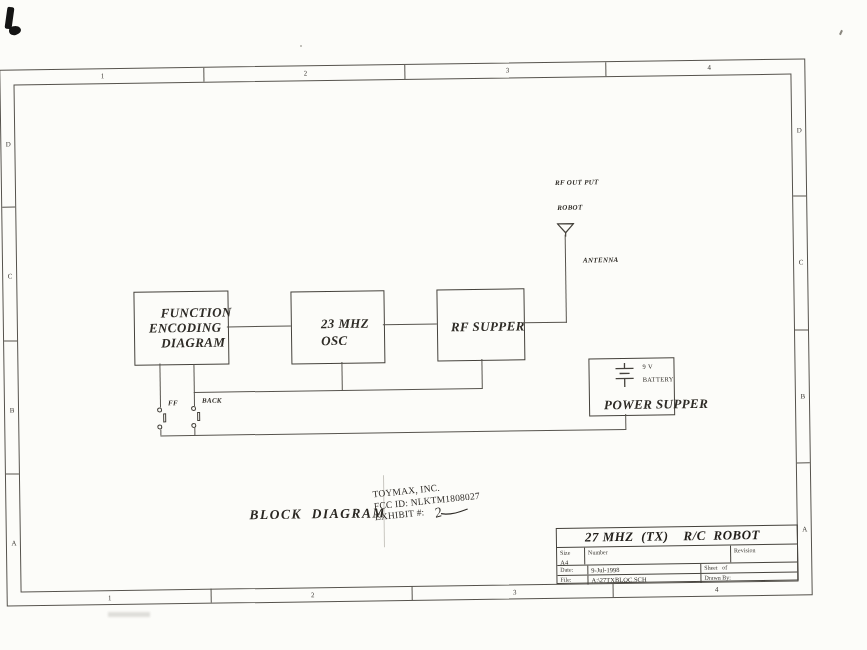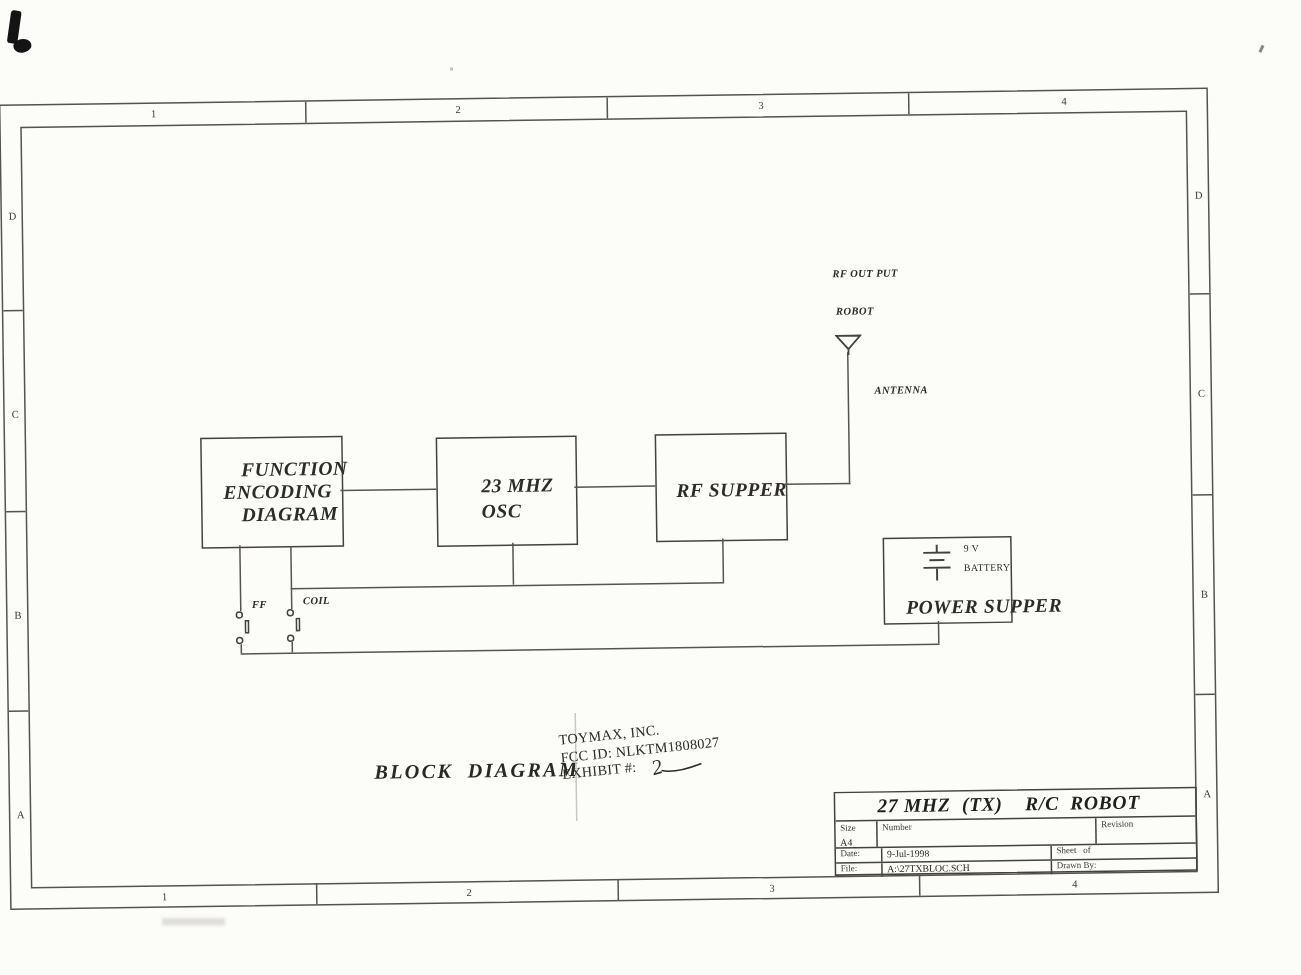--- a/index.html
+++ b/index.html
@@ -150,21 +150,21 @@
   <div class="wire" style="left:155px;top:367px;width:466px;height:1px;"></div>
   <div class="wire" style="left:620px;top:352px;width:1px;height:15px;"></div>
   <div class="wire" style="left:155px;top:361px;width:1px;height:6px;"></div>
   <div class="wire" style="left:189px;top:360px;width:1px;height:7px;"></div>
 
   <span class="lab" style="left:163px;top:331px;">FF</span>
   <div class="circ" style="left:152px;top:339px;"></div>
   <div class="circ" style="left:152px;top:356px;"></div>
   <div class="act" style="left:158px;top:345px;"></div>
 
-  <span class="lab" style="left:197px;top:329px;">COIL</span>
+  <span class="lab" style="left:197px;top:329px;">BACK</span>
   <div class="circ" style="left:186px;top:338px;"></div>
   <div class="circ" style="left:186px;top:355px;"></div>
   <div class="act" style="left:192px;top:344px;"></div>
 
   <span class="lab" style="left:553px;top:116px;">RF OUT PUT</span>
   <span class="lab" style="left:555px;top:141px;">ROBOT</span>
   <span class="lab" style="left:580px;top:150px;margin-top:44px;">ANTENNA</span>
   <svg width="18" height="14" viewBox="0 0 18 14" style="position:absolute;left:554px;top:160px;">
     <polygon points="1,1 17,1 9,10" fill="none" stroke="#45423c" stroke-width="1.2"></polygon>
     <line x1="9" y1="10" x2="9" y2="14" stroke="#45423c" stroke-width="1.2"></line>

